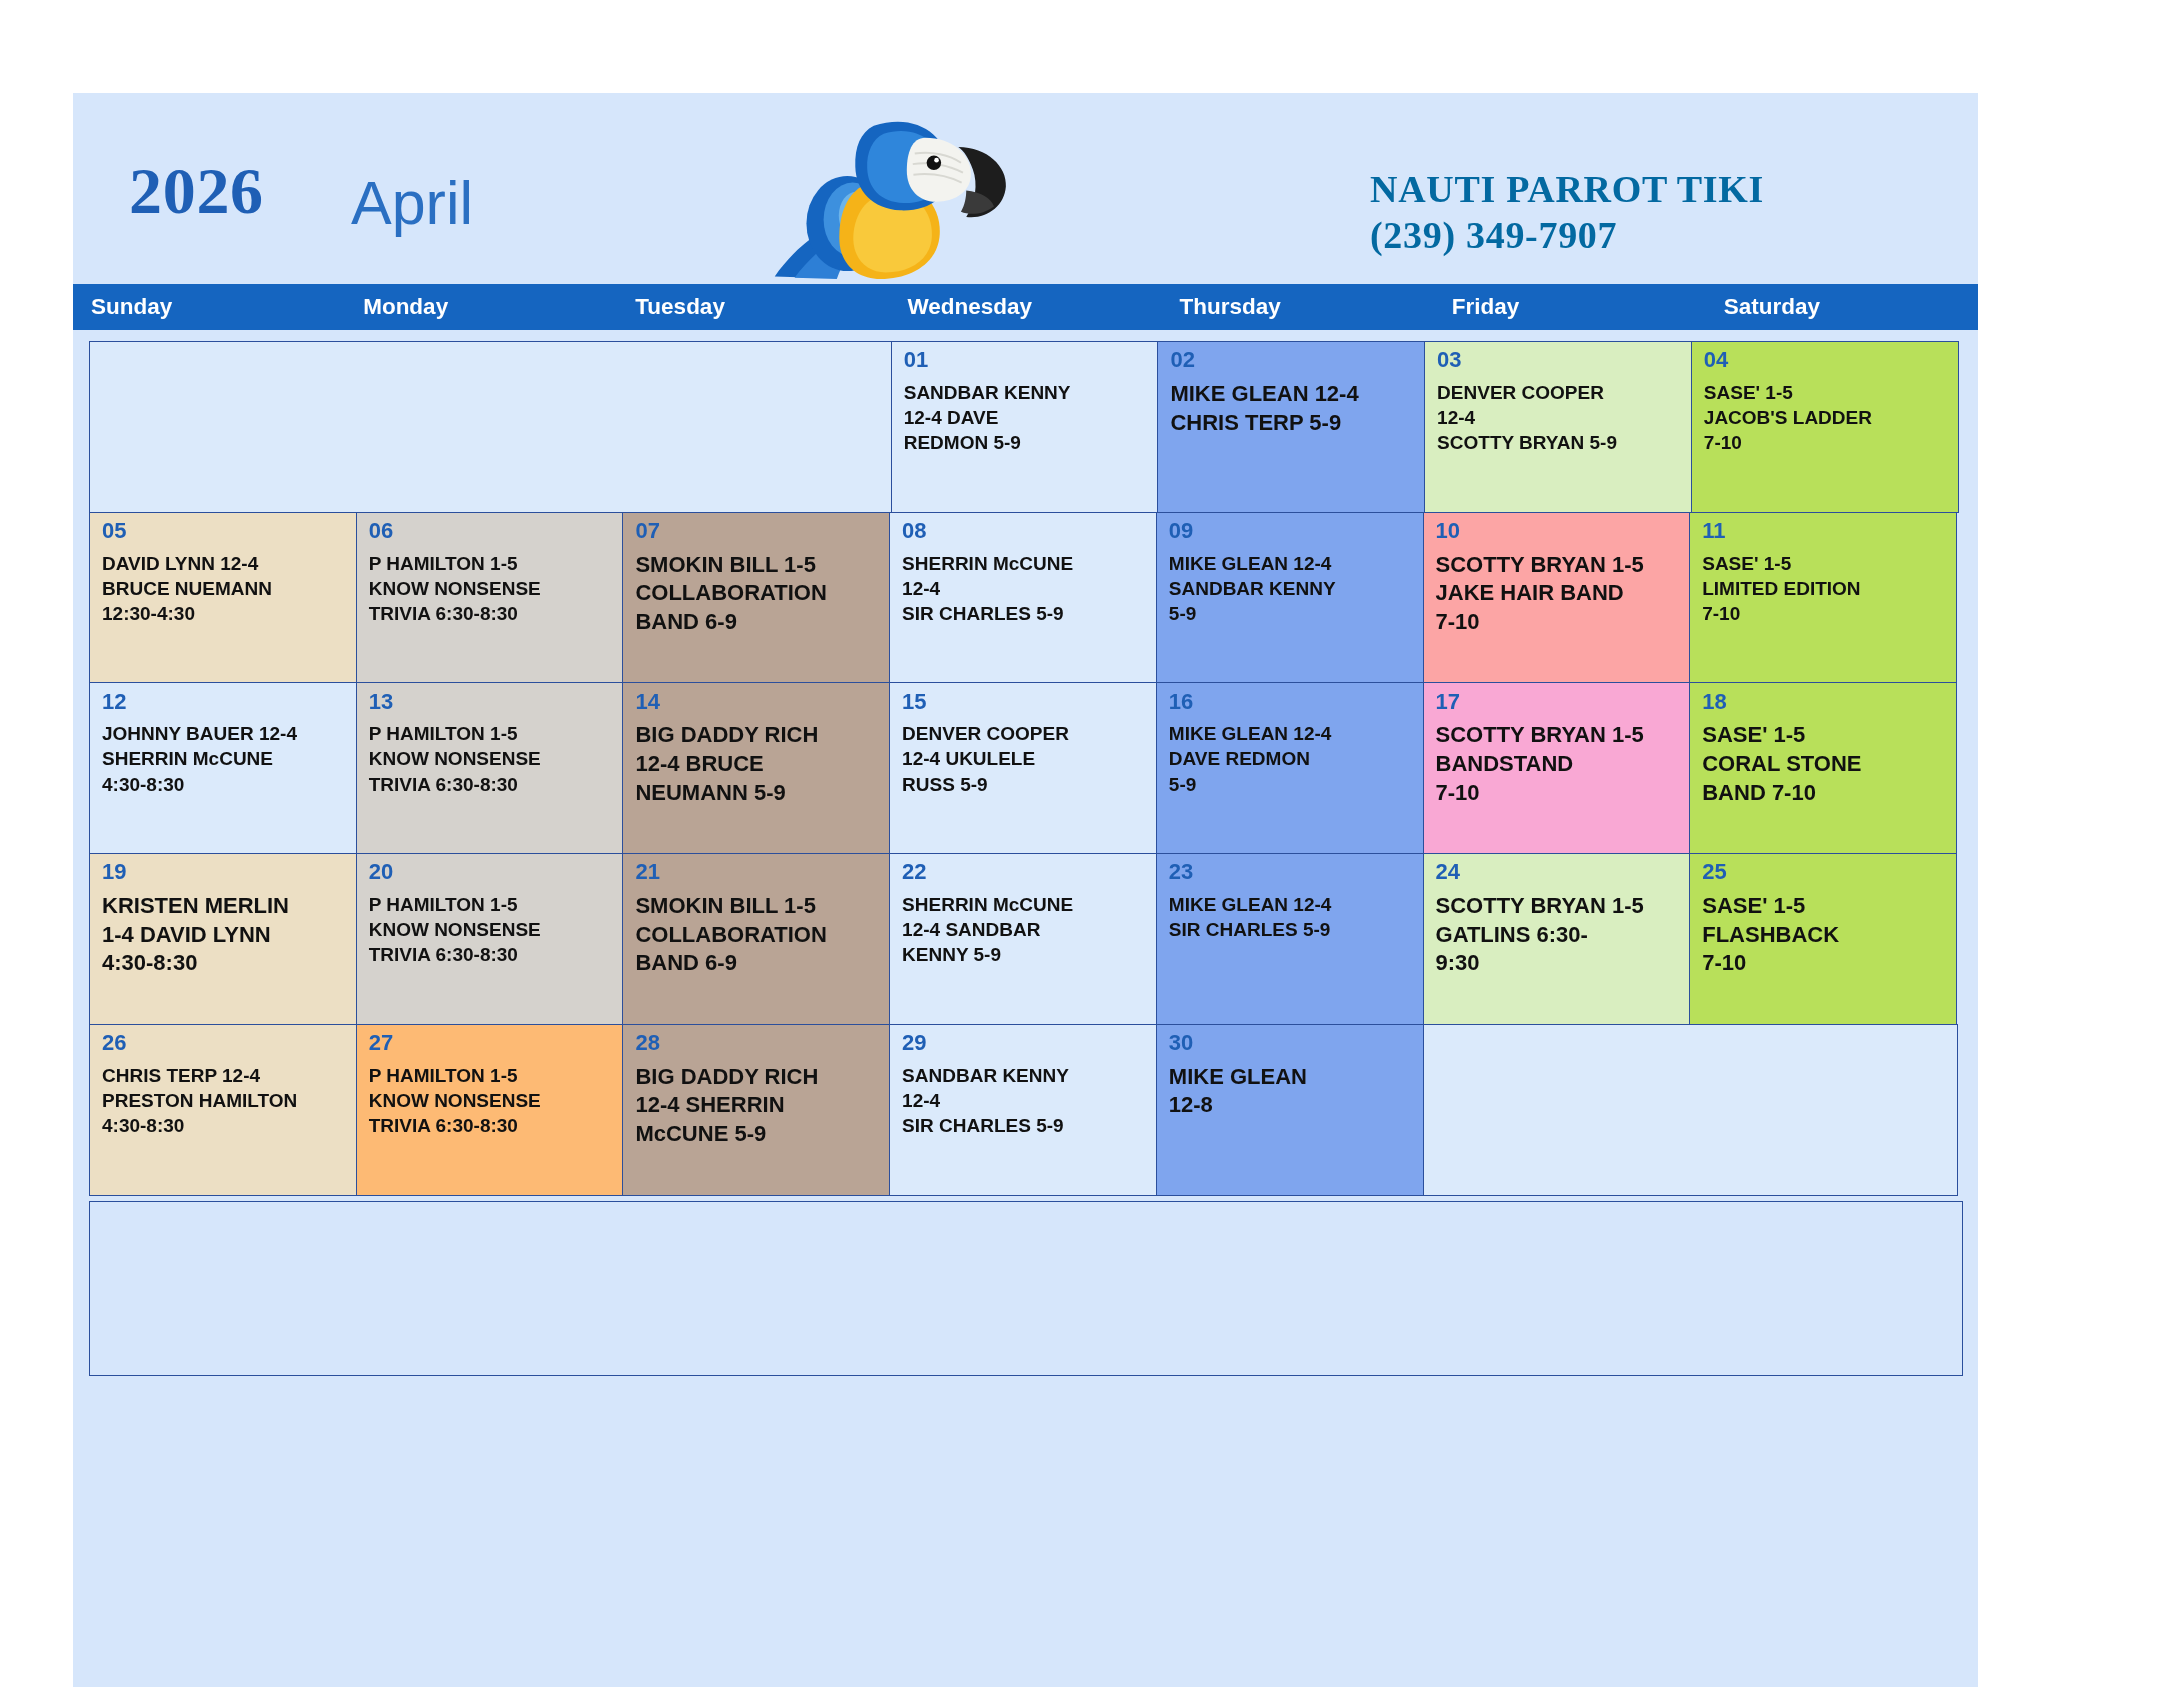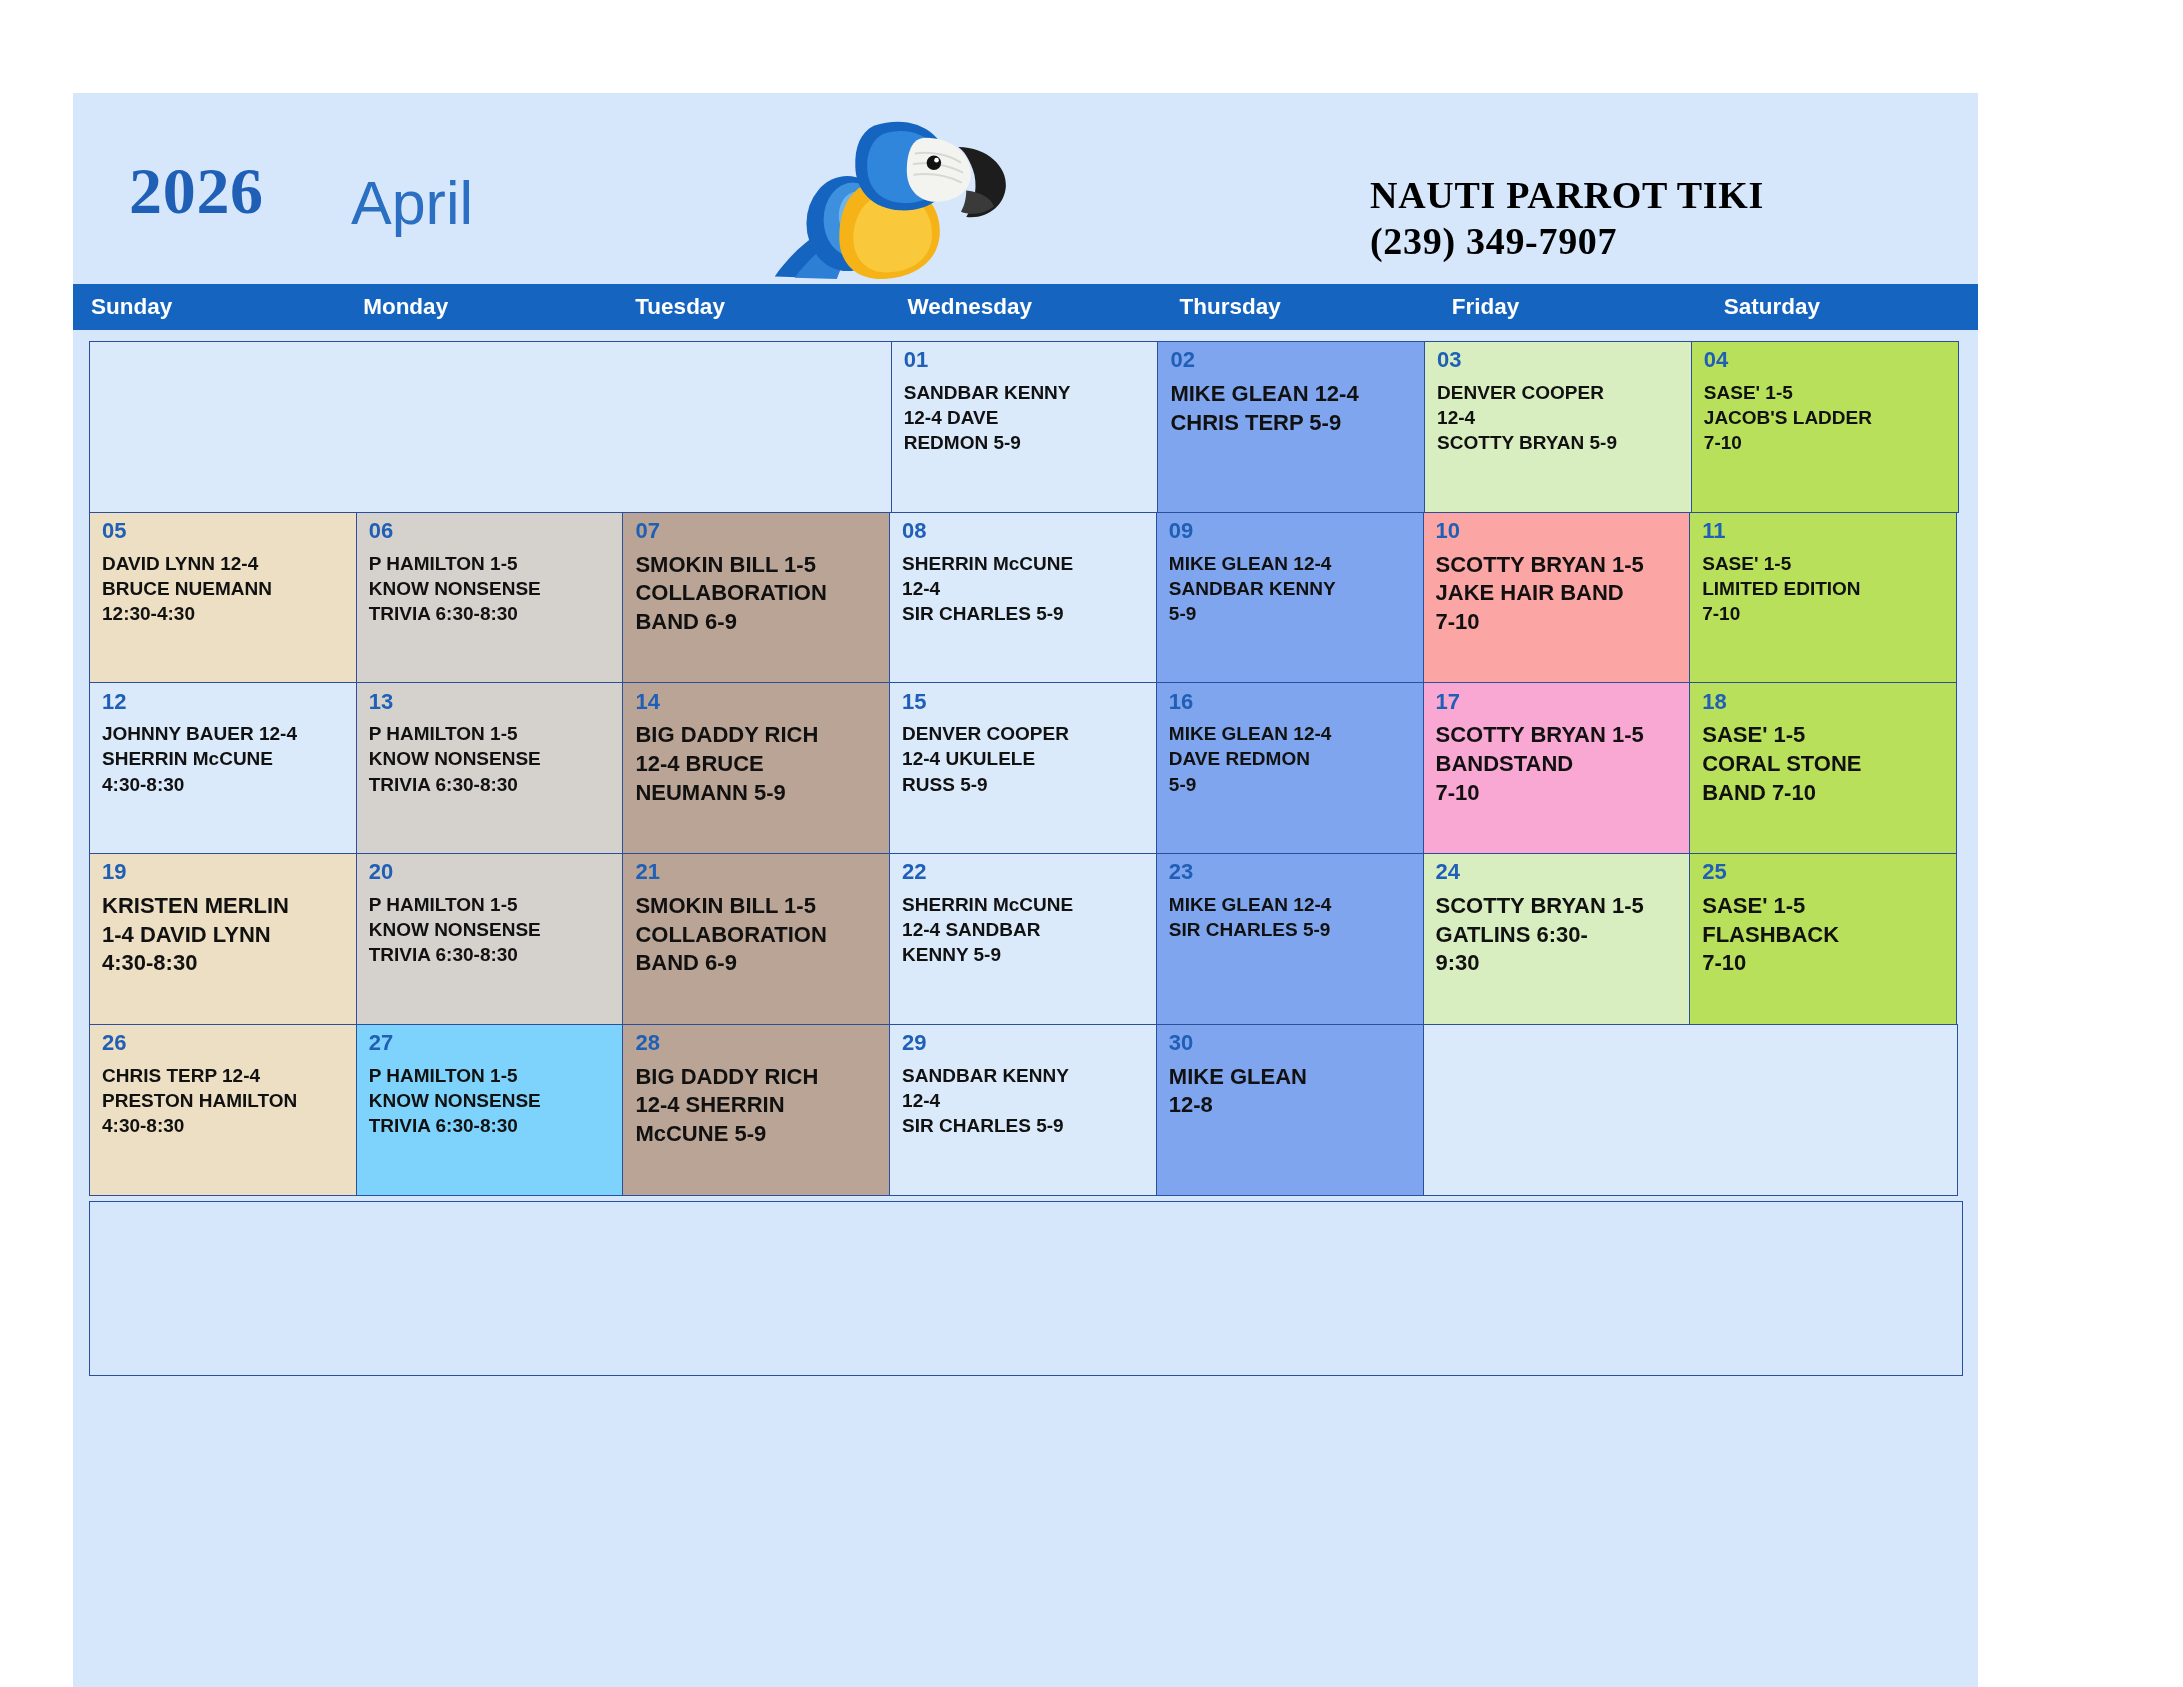--- a/index.html
+++ b/index.html
@@ -58,25 +58,24 @@
     color: #2a6fc2;
     margin-top: 12px;
   }
   .venue {
     position: absolute;
     left: 1297px;
     top: 73px;
     font-family: "Liberation Serif", serif;
     font-size: 38px;
     font-weight: bold;
-    color: #000000;
+    color: #0369a1;
     letter-spacing: 0.7px;
     line-height: 1.22;
     white-space: nowrap;
-    margin-top: 6px;
   }
   .venue .line2 { display: block; }
 
   
   .parrot {
     position: absolute;
     left: 675px;
     top: 13.2px;
     width: 278px;
     height: 175px;
@@ -432,21 +431,21 @@
         </div>
         <div class="row">
           <div class="cell" style="background: rgb(236, 223, 196);">
             <div class="daynum">26</div>
             <div class="events">
               <span class="ln">CHRIS TERP 12-4</span>
               <span class="ln">PRESTON  HAMILTON</span>
               <span class="ln">4:30-8:30</span>
             </div>
           </div>
-          <div class="cell" style="background: #7dd3fc; text-decoration: underline;">
+          <div class="cell" style="background: #fdba74; text-decoration: underline;">
             <div class="daynum">27</div>
             <div class="events">
               <span class="ln">P HAMILTON 1-5</span>
               <span class="ln">KNOW  NONSENSE</span>
               <span class="ln">TRIVIA  6:30-8:30</span>
             </div>
           </div>
           <div class="cell" style="background: rgb(185, 164, 149);">
             <div class="daynum">28</div>
             <div class="events big">

